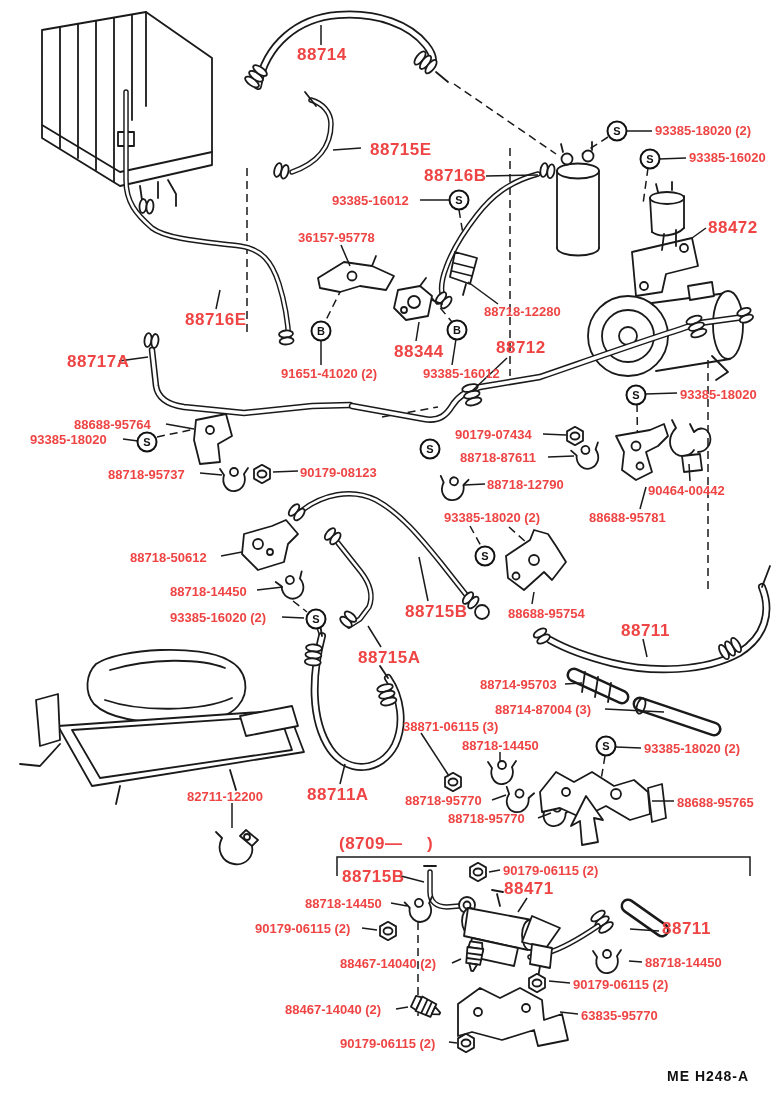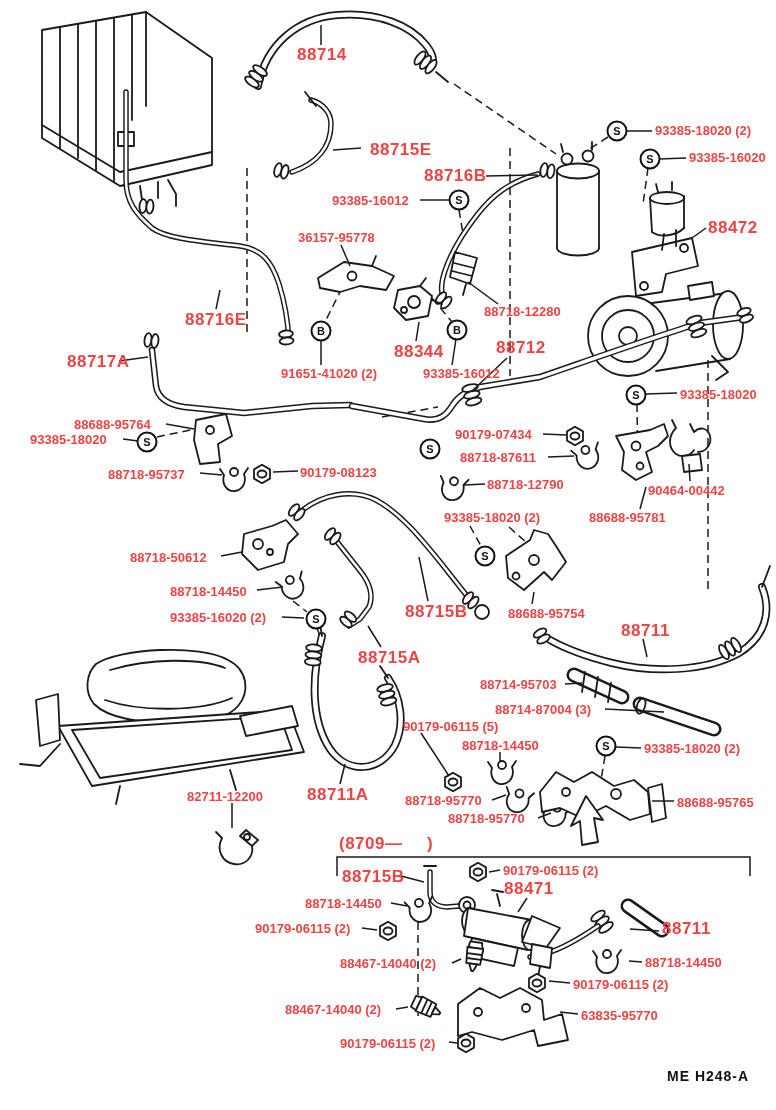--- a/index.html
+++ b/index.html
@@ -419,21 +419,21 @@
       <div class="plabel sm" style="left: 589px; top: 511px;">88688-95781</div>
       <div class="plabel sm" style="left: 130px; top: 551px;">88718-50612</div>
       <div class="plabel sm" style="left: 170px; top: 585px;">88718-14450</div>
       <div class="plabel sm" style="left: 170px; top: 611px;">93385-16020 (2)</div>
       <div class="plabel big" style="left: 405px; top: 603px;">88715B</div>
       <div class="plabel sm" style="left: 508px; top: 607px;">88688-95754</div>
       <div class="plabel big" style="left: 358px; top: 649px;">88715A</div>
       <div class="plabel big" style="left: 621px; top: 622px;">88711</div>
       <div class="plabel sm" style="left: 480px; top: 678px;">88714-95703</div>
       <div class="plabel sm" style="left: 495px; top: 703px;">88714-87004 (3)</div>
-      <div class="plabel sm" style="left: 403px; top: 720px;">90179-06115 (5)</div>
+      <div class="plabel sm" style="left: 403px; top: 720px;">38871-06115 (3)</div>
       <div class="plabel sm" style="left: 462px; top: 739px;">88718-14450</div>
       <div class="plabel sm" style="left: 644px; top: 742px;">93385-18020 (2)</div>
       <div class="plabel sm" style="left: 187px; top: 790px;">82711-12200</div>
       <div class="plabel big" style="left: 307px; top: 786px;">88711A</div>
       <div class="plabel sm" style="left: 405px; top: 794px;">88718-95770</div>
       <div class="plabel sm" style="left: 448px; top: 812px;">88718-95770</div>
       <div class="plabel sm" style="left: 677px; top: 796px;">88688-95765</div>
       <div class="plabel big" style="left: 339px; top: 835px;">(8709—</div>
       <div class="plabel big" style="left: 427px; top: 835px;">)</div>
       <div class="plabel big" style="left: 342px; top: 868px;">88715B</div>

